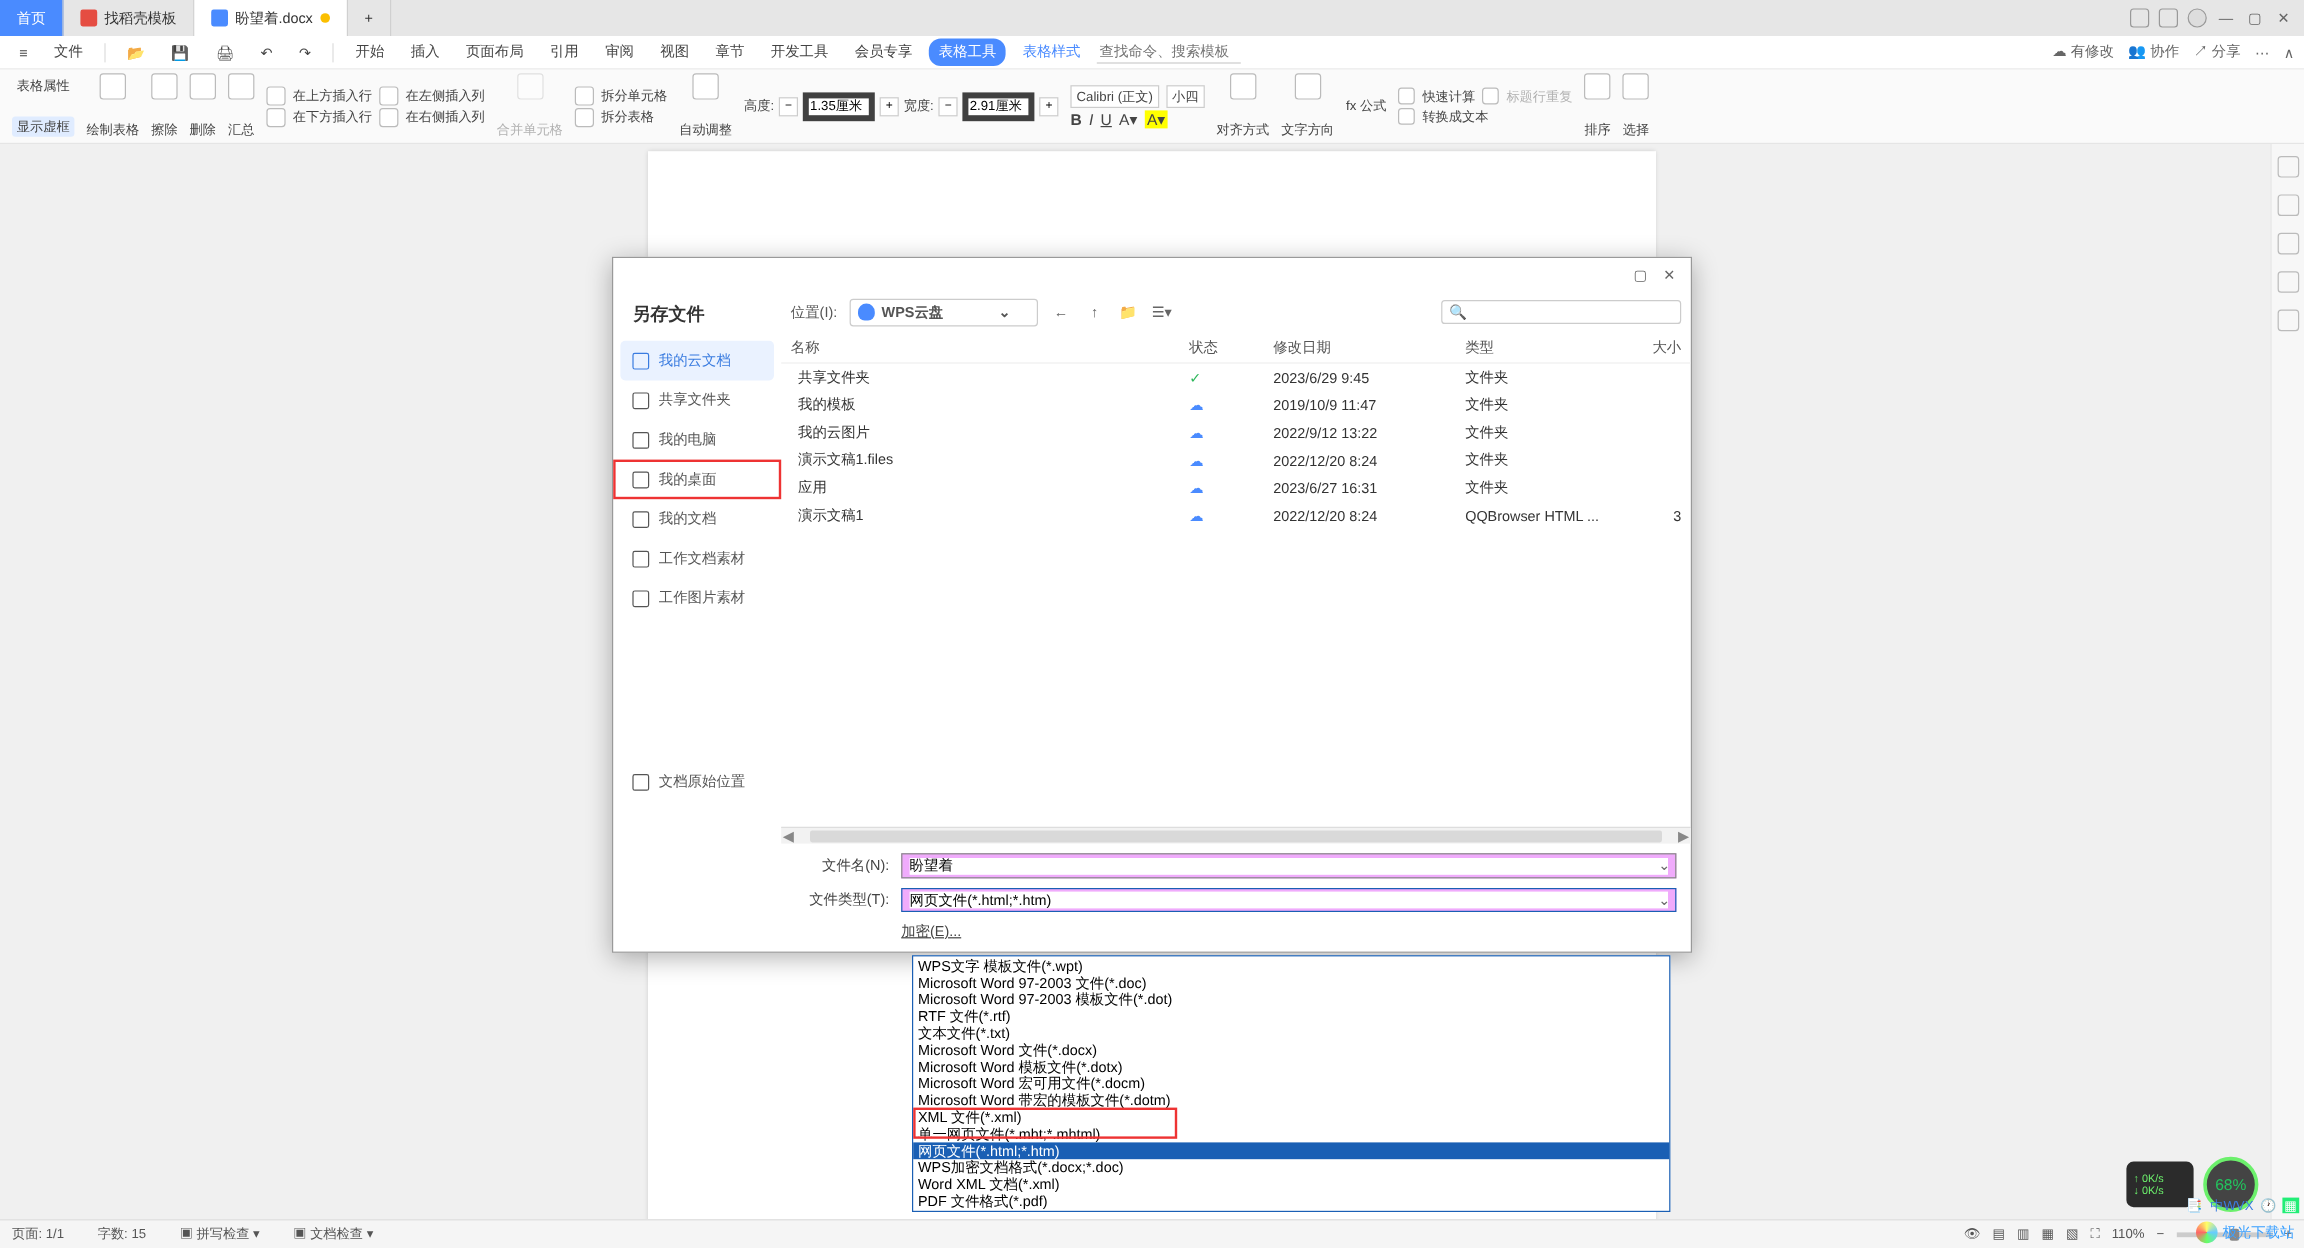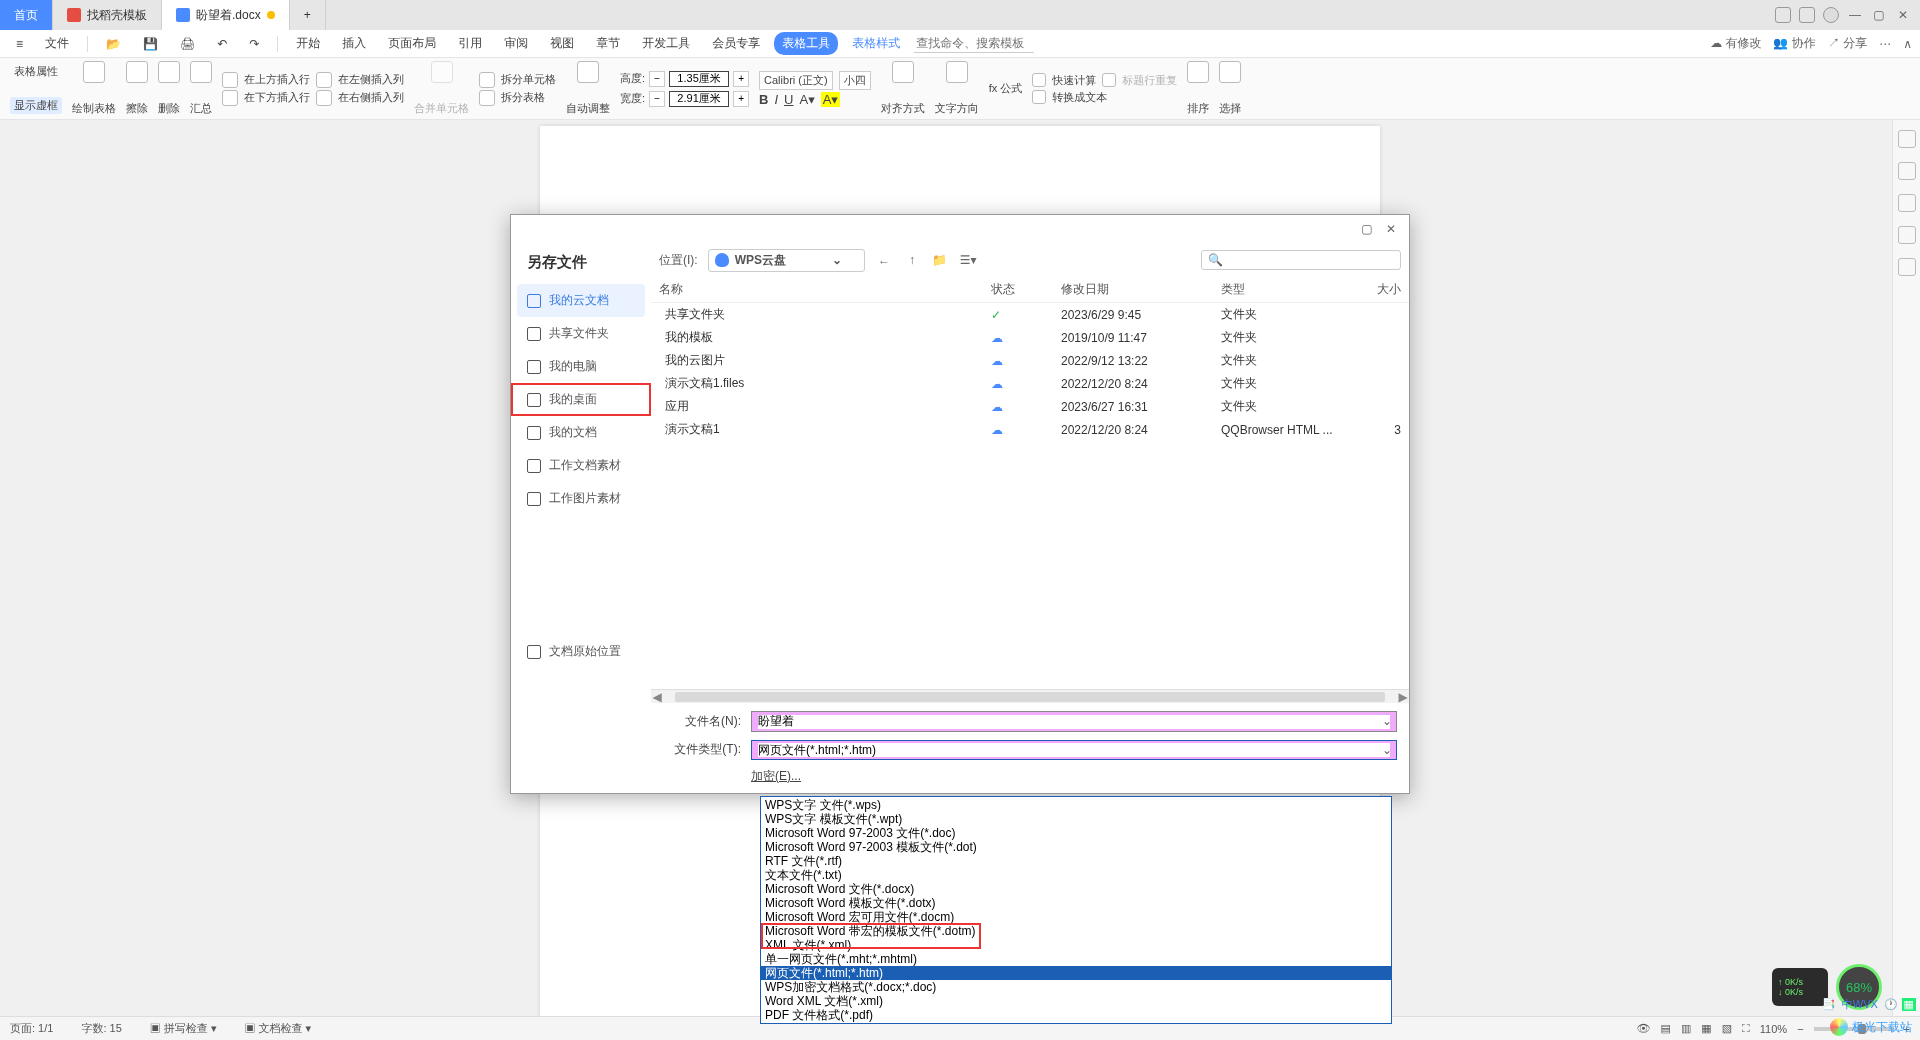--- a/index.html
+++ b/index.html
@@ -26,21 +26,21 @@
 .menubar .right-cluster { margin-left: auto; display: flex; gap: 12px; align-items: center; color: #666; }
 .menubar input.search { border: none; border-bottom: 1px solid #ccc; width: 120px; font-size: 12px; padding: 2px; }
 
 
 .ribbon { height: 62px; display: flex; align-items: center; padding: 0 10px; gap: 10px; border-bottom: 1px solid #e5e5e5; font-size: 11px; color: #444; background: #fafafa; }
 .rgrp { display: flex; flex-direction: column; align-items: center; gap: 18px; }
 .rgrp2 { display: flex; gap: 6px; align-items: center; }
 .ricon { width: 22px; height: 22px; border: 1px solid #bbb; border-radius: 3px; background: #fff; }
 .rlabel { font-size: 11px; }
 .spin { display: flex; align-items: center; gap: 4px; }
-.spin input { width: 60px; font-size: 11px; text-align: center; border: 1px solid #404040; padding: 1px; }
+.spin input { width: 60px; font-size: 11px; border: 5px solid #404040; padding: 1px; }
 .spin button { width: 16px; height: 16px; border: 1px solid #ccc; background: #fff; font-size: 10px; line-height: 10px; }
 .fontsel { border: 1px solid #ccc; font-size: 11px; padding: 1px 4px; background: #fff; }
 
 
 .docarea { position: absolute; top: 120px; left: 0; right: 0; bottom: 24px; background: #f0f0f0; display: flex; justify-content: center; overflow: hidden; }
 .page { width: 840px; background: #fff; margin-top: 6px; min-height: 900px; box-shadow: 0 0 4px rgba(0,0,0,.15); }
 
 
 .dialog { position: absolute; left: 510px; top: 214px; width: 900px; height: 580px; background: #fff; border: 1px solid #999; box-shadow: 0 4px 20px rgba(0,0,0,.3); display: flex; flex-direction: column; }
 .dlg-titlebar { height: 28px; display: flex; align-items: center; justify-content: flex-end; padding: 0 6px; color: #666; }
@@ -216,21 +216,21 @@
       </div>
     <div class="rgrp2">
         <div class="ricon" style="width:16px;height:16px"></div>
         <span>拆分表格</span>
       </div>
   </div>
   <div class="rgrp">
       <div class="ricon"></div>
       <div class="rlabel">自动调整</div>
     </div>
-  <div style="display:flex;flex-direction:column;gap:4px">
+  <div style="display:flex;flex-direction:row;gap:4px">
     <div class="spin">
         <span>高度:</span>
         <button>−</button>
         <input value="1.35厘米" style="">
         <button>+</button>
       </div>
     <div class="spin">
         <span>宽度:</span>
         <button>−</button>
         <input value="2.91厘米" style="">
@@ -422,21 +422,20 @@
             <label></label>
             <span style="text-decoration:underline;cursor:pointer">加密(E)...</span>
           </div>
       </div>
     </div>
   </div>
 </div>
 
 <div class="dropdown">
   <div id="dropdown-opts">
-      <div class="opt">WPS文字 文件(*.wps)</div>
       <div class="opt">WPS文字 模板文件(*.wpt)</div>
       <div class="opt">Microsoft Word 97-2003 文件(*.doc)</div>
       <div class="opt">Microsoft Word 97-2003 模板文件(*.dot)</div>
       <div class="opt">RTF 文件(*.rtf)</div>
       <div class="opt">文本文件(*.txt)</div>
       <div class="opt">Microsoft Word 文件(*.docx)</div>
       <div class="opt">Microsoft Word 模板文件(*.dotx)</div>
       <div class="opt">Microsoft Word 宏可用文件(*.docm)</div>
       <div class="opt">Microsoft Word 带宏的模板文件(*.dotm)</div>
       <div class="opt">XML 文件(*.xml)</div>

